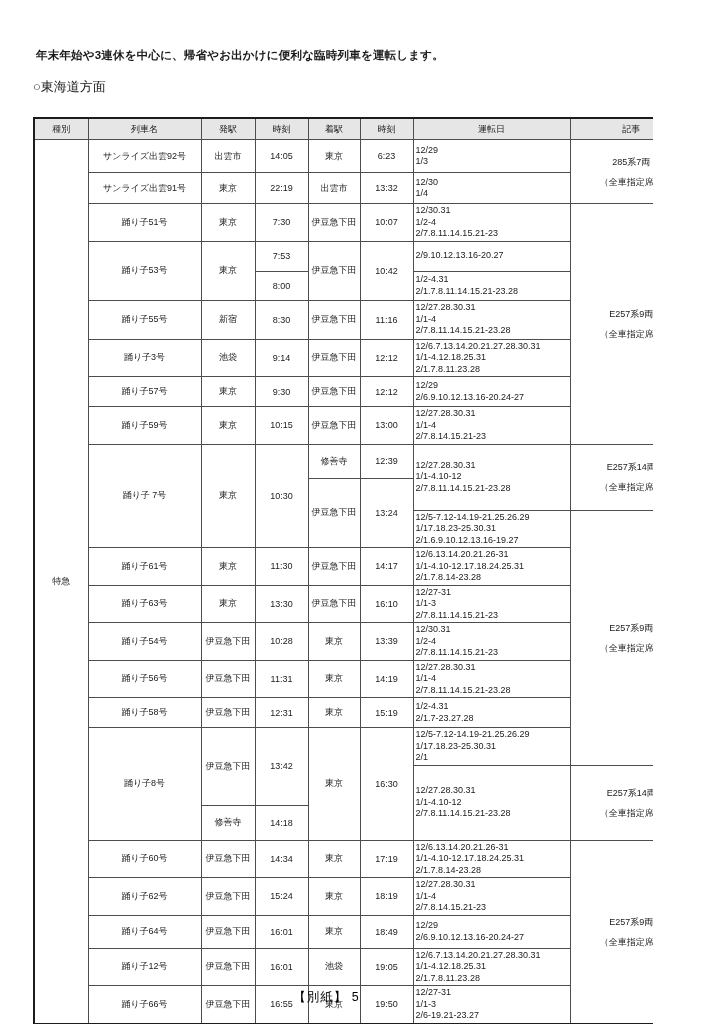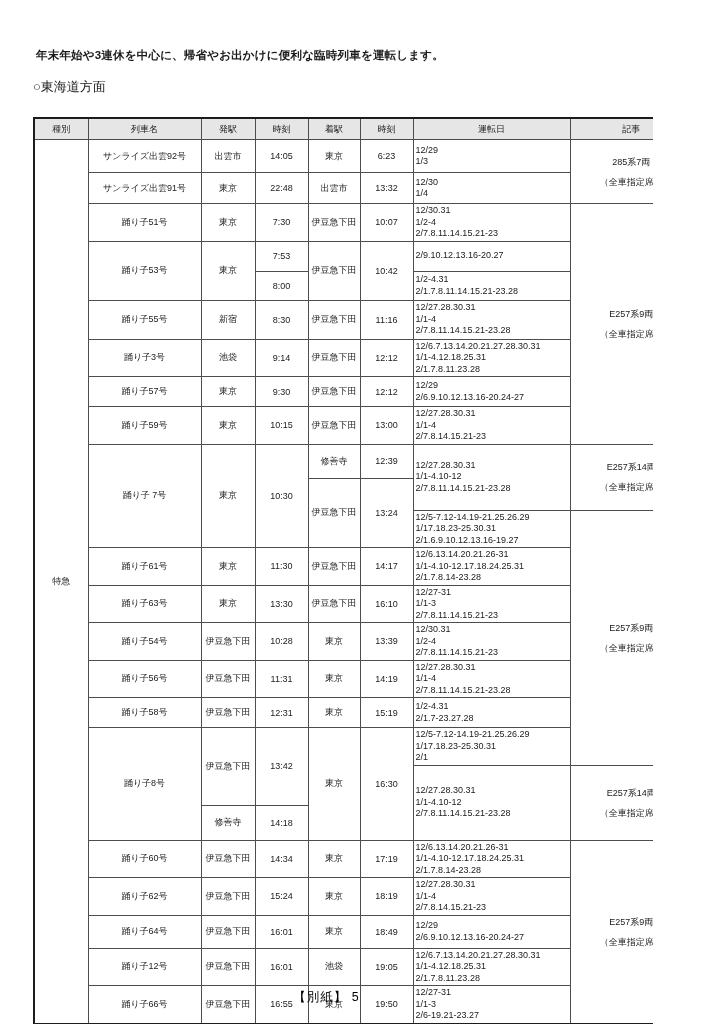--- a/index.html
+++ b/index.html
@@ -113,21 +113,21 @@
         <td class="c">6:23</td>
         <td class="days">12/29
 1/3</td>
         <td class="remark" rowspan="2">285系7両
 （全車指定席）</td>
       </tr>
 
       <tr style="height:31px">
         <td class="c">サンライズ出雲91号</td>
         <td class="c">東京</td>
-        <td class="c">22:48</td>
+        <td class="c">22:19</td>
         <td class="c">出雲市</td>
         <td class="c">13:32</td>
         <td class="days">12/30
 1/4</td>
       </tr>
 
       <tr style="height:37px">
         <td class="c">踊り子51号</td>
         <td class="c">東京</td>
         <td class="c">7:30</td>

